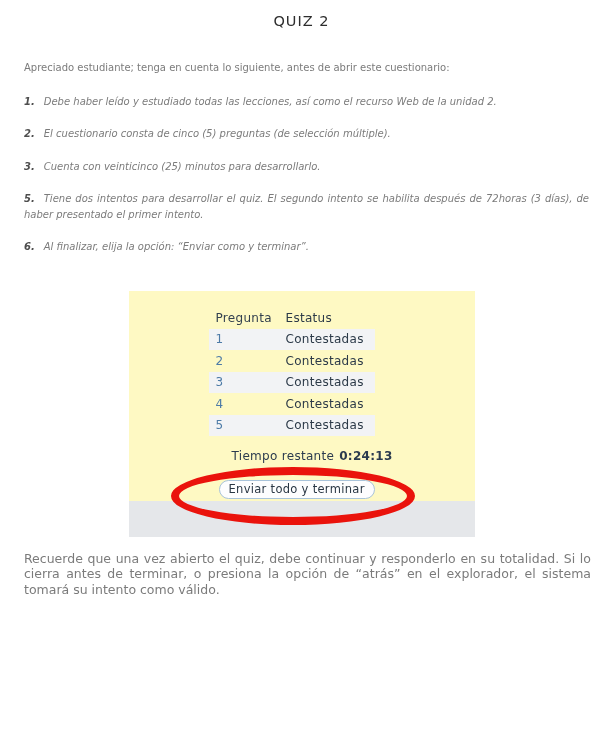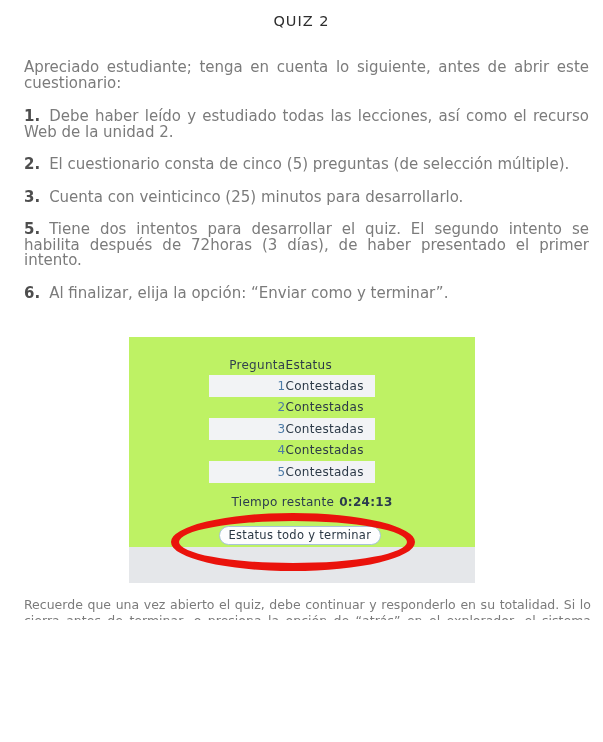--- a/index.html
+++ b/index.html
@@ -10,34 +10,34 @@
   }
   .page { position:relative; width:603px; height:620px; overflow:hidden; background:#ffffff; }
 
   .doc-title {
     padding-top:13px; text-align:center;
     font-size:14.5px; letter-spacing:1px; color:#2d2d2d; font-weight:400;
   }
 
   .content {
     padding:0 14px 0 24px;
-    font-size:15px; line-height:15.5px; color:#7b7b7b;
+    font-size:10px; line-height:15.5px; color:#7b7b7b;
     text-align:justify;
   }
   .intro { margin:31px 0 18px 0; }
-  .item  { margin:0 0 17px 0; }
+  .item  { margin:0 0 17px 0;font-style:italic; }
   .item .num { font-weight:700; color:#4e4e4e; margin-right:9px; }
 
   
   .shot {
     position:relative; width:346px; height:246px;
     margin:36px auto 0 auto;
-    background:#bef264;
+    background:#fef9c3;
     font-size:12px; letter-spacing:0.3px; color:#33414f;
-    text-align:right;
+    text-align:left;
     text-decoration:underline;
   }
   .qtable { position:absolute; left:80px; top:17px; width:166px; }
   .qrow { display:flex; align-items:center; height:21.5px; padding-left:7px; box-sizing:border-box; }
   .qrow.head { height:21px; }
   .qrow.stripe { background:#f2f3f5; }
   .qcell-num { width:70px; flex:0 0 70px; }
   .qrow .qcell-num.link { color:#4d7ba7; }
   .qcell-status { color:#2c3a48; }
 
@@ -110,21 +110,21 @@
       <div class="qrow stripe">
         <span class="qcell-num link">5</span>
         <span class="qcell-status">Contestadas</span>
       </div>
     </div>
 
     <div class="timer">
       <span class="t-label">Tiempo restante</span><span class="t-value">0:24:13</span>
     </div>
 
-    <span class="submit-btn">Estatus todo y terminar</span>
+    <span class="submit-btn">Enviar todo y terminar</span>
 
     <div class="graybar"></div>
 
     <div class="red-ellipse"></div>
   </div>
 
   <div class="footer-wrap">
     <p class="footer-note">Recuerde que una vez abierto el quiz, debe continuar y responderlo en su totalidad. Si lo cierra antes de terminar, o presiona la opción de “atrás” en el explorador, el sistema tomará su intento como válido.</p>
   </div>
 

